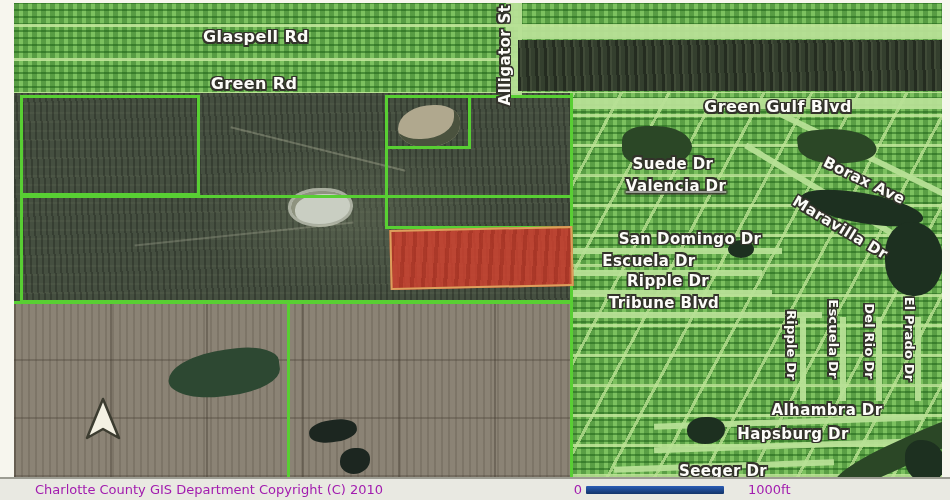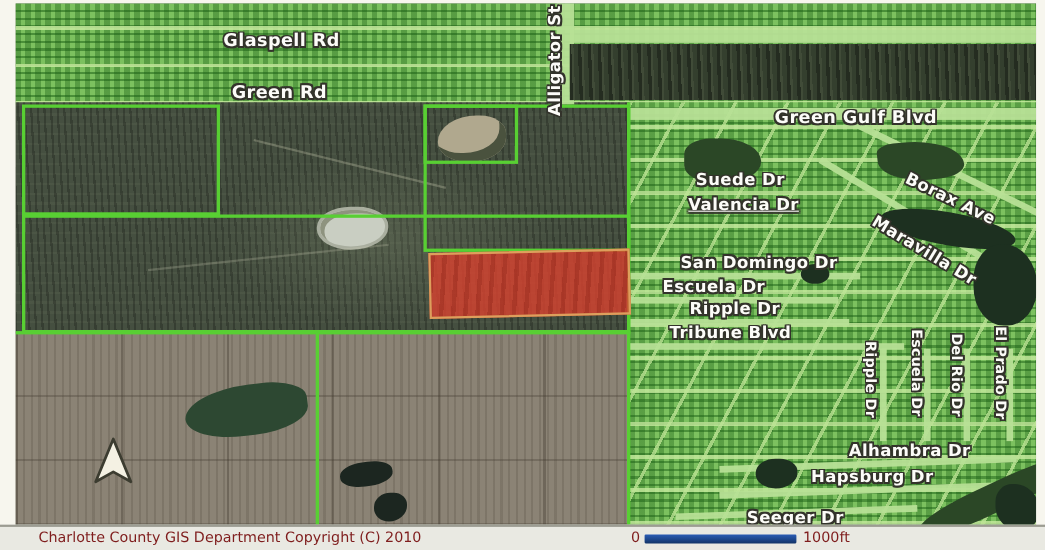--- a/index.html
+++ b/index.html
@@ -59,21 +59,21 @@
   
   .lbl{position:absolute;transform:translate(-50%,-50%);
     font-weight:bold;font-size:15px;line-height:1;color:#fcfcf8;letter-spacing:.4px;white-space:nowrap;z-index:30;
     text-shadow:-1.5px -1.5px 0 #33332b,1.5px -1.5px 0 #33332b,-1.5px 1.5px 0 #33332b,1.5px 1.5px 0 #33332b,
       0 -1.5px 0 #33332b,0 1.5px 0 #33332b,-1.5px 0 0 #33332b,1.5px 0 0 #33332b;}
   .sz16{font-size:16px;}
   .sz13{font-size:13px;letter-spacing:.2px;}
 
   
   .footer{position:absolute;left:0;top:477px;width:950px;height:23px;background:#e9e9e2;
-    border-top:2px solid #9c9c92;box-sizing:border-box;z-index:50;color:#7f1d1d;font-size:13px;}
+    border-top:2px solid #9c9c92;box-sizing:border-box;z-index:50;color:#a21caf;font-size:13px;}
   .footer .txt{position:absolute;top:3px;white-space:nowrap;}
   .scalebar{position:absolute;left:586px;top:7px;width:138px;height:8px;
     background:linear-gradient(180deg,#2a5cb4,#123468);border-radius:1px;}
 
   
   .margin{background:#f7f6ee;z-index:40;}
 </style>
 </head>
 <body>
 
@@ -161,16 +161,16 @@
   </div>
 
   <div class="abs margin" style="left:0;top:0;width:14px;height:477px;"></div>
   <div class="abs margin" style="left:942px;top:0;width:8px;height:477px;"></div>
   <div class="abs margin" style="left:0;top:0;width:950px;height:3px;"></div>
 
   <div class="footer">
     <span class="txt" style="left:35px;">Charlotte County GIS Department Copyright (C) 2010</span>
     <span class="txt" style="left:570px;width:12px;text-align:right;">0</span>
     <div class="scalebar"></div>
-    <span class="txt" style="left:730px;">1000ft</span>
+    <span class="txt" style="left:748px;">1000ft</span>
   </div>
 
 </div>
 
 </body></html>

